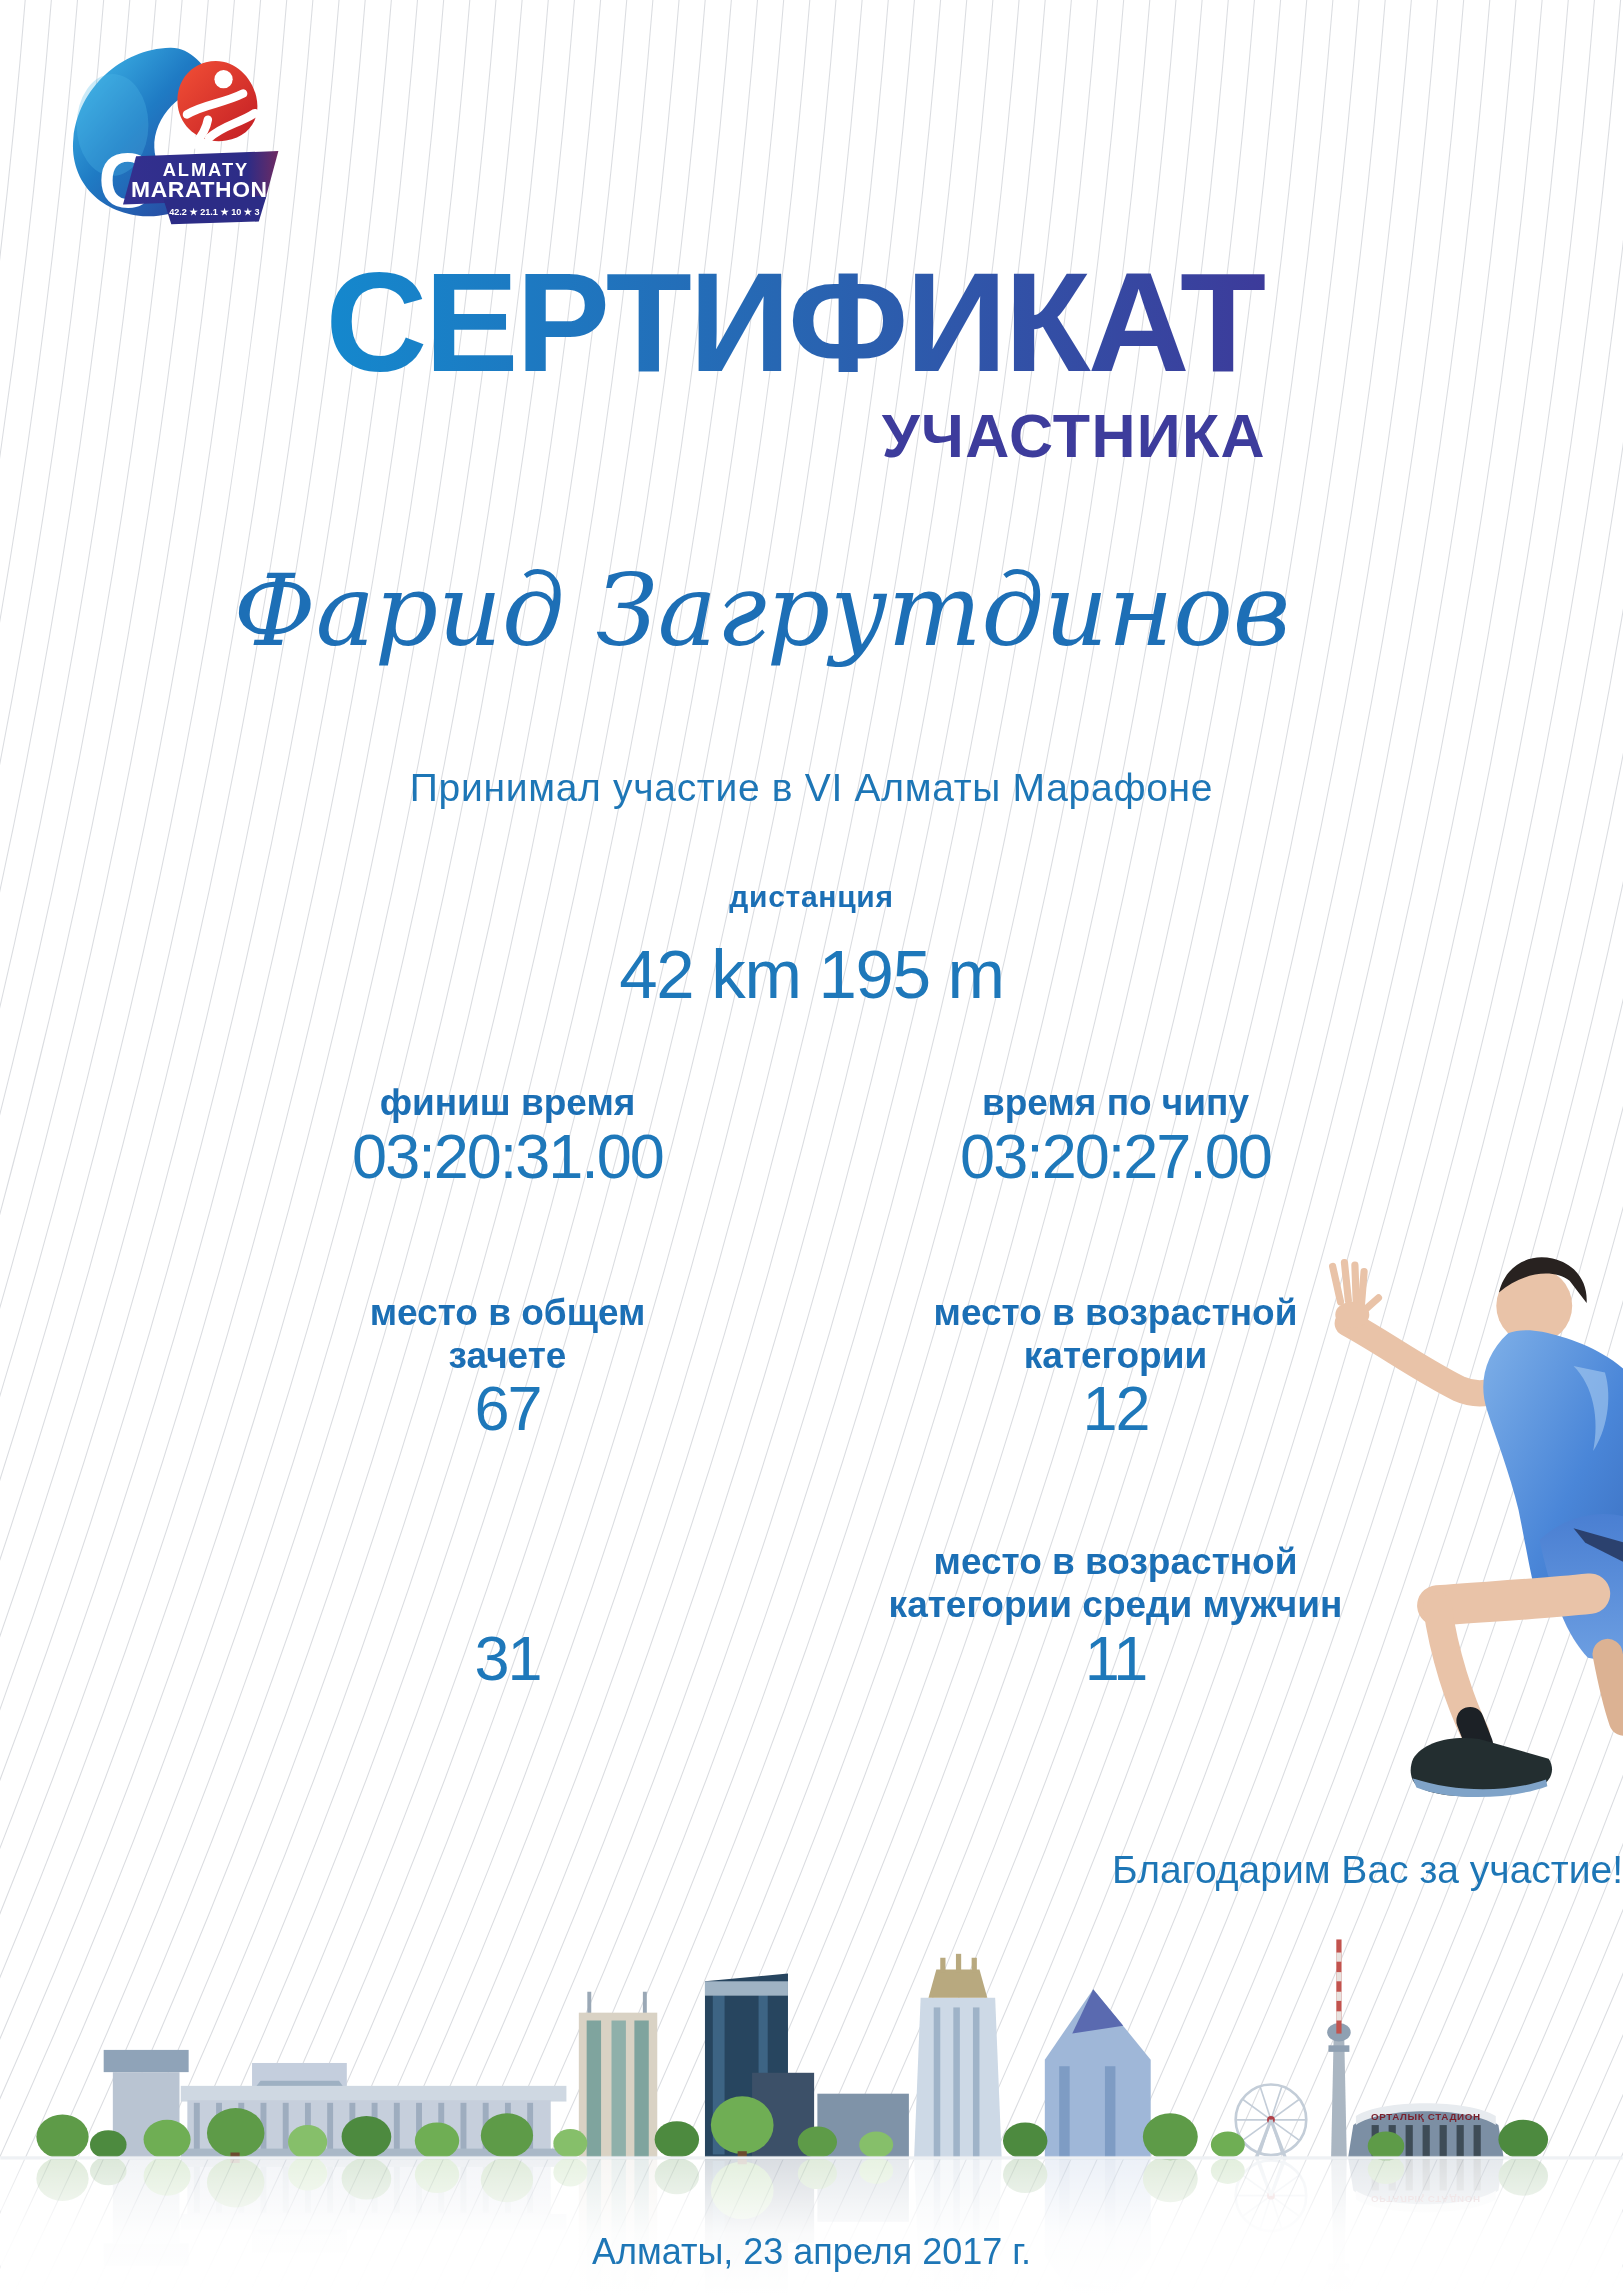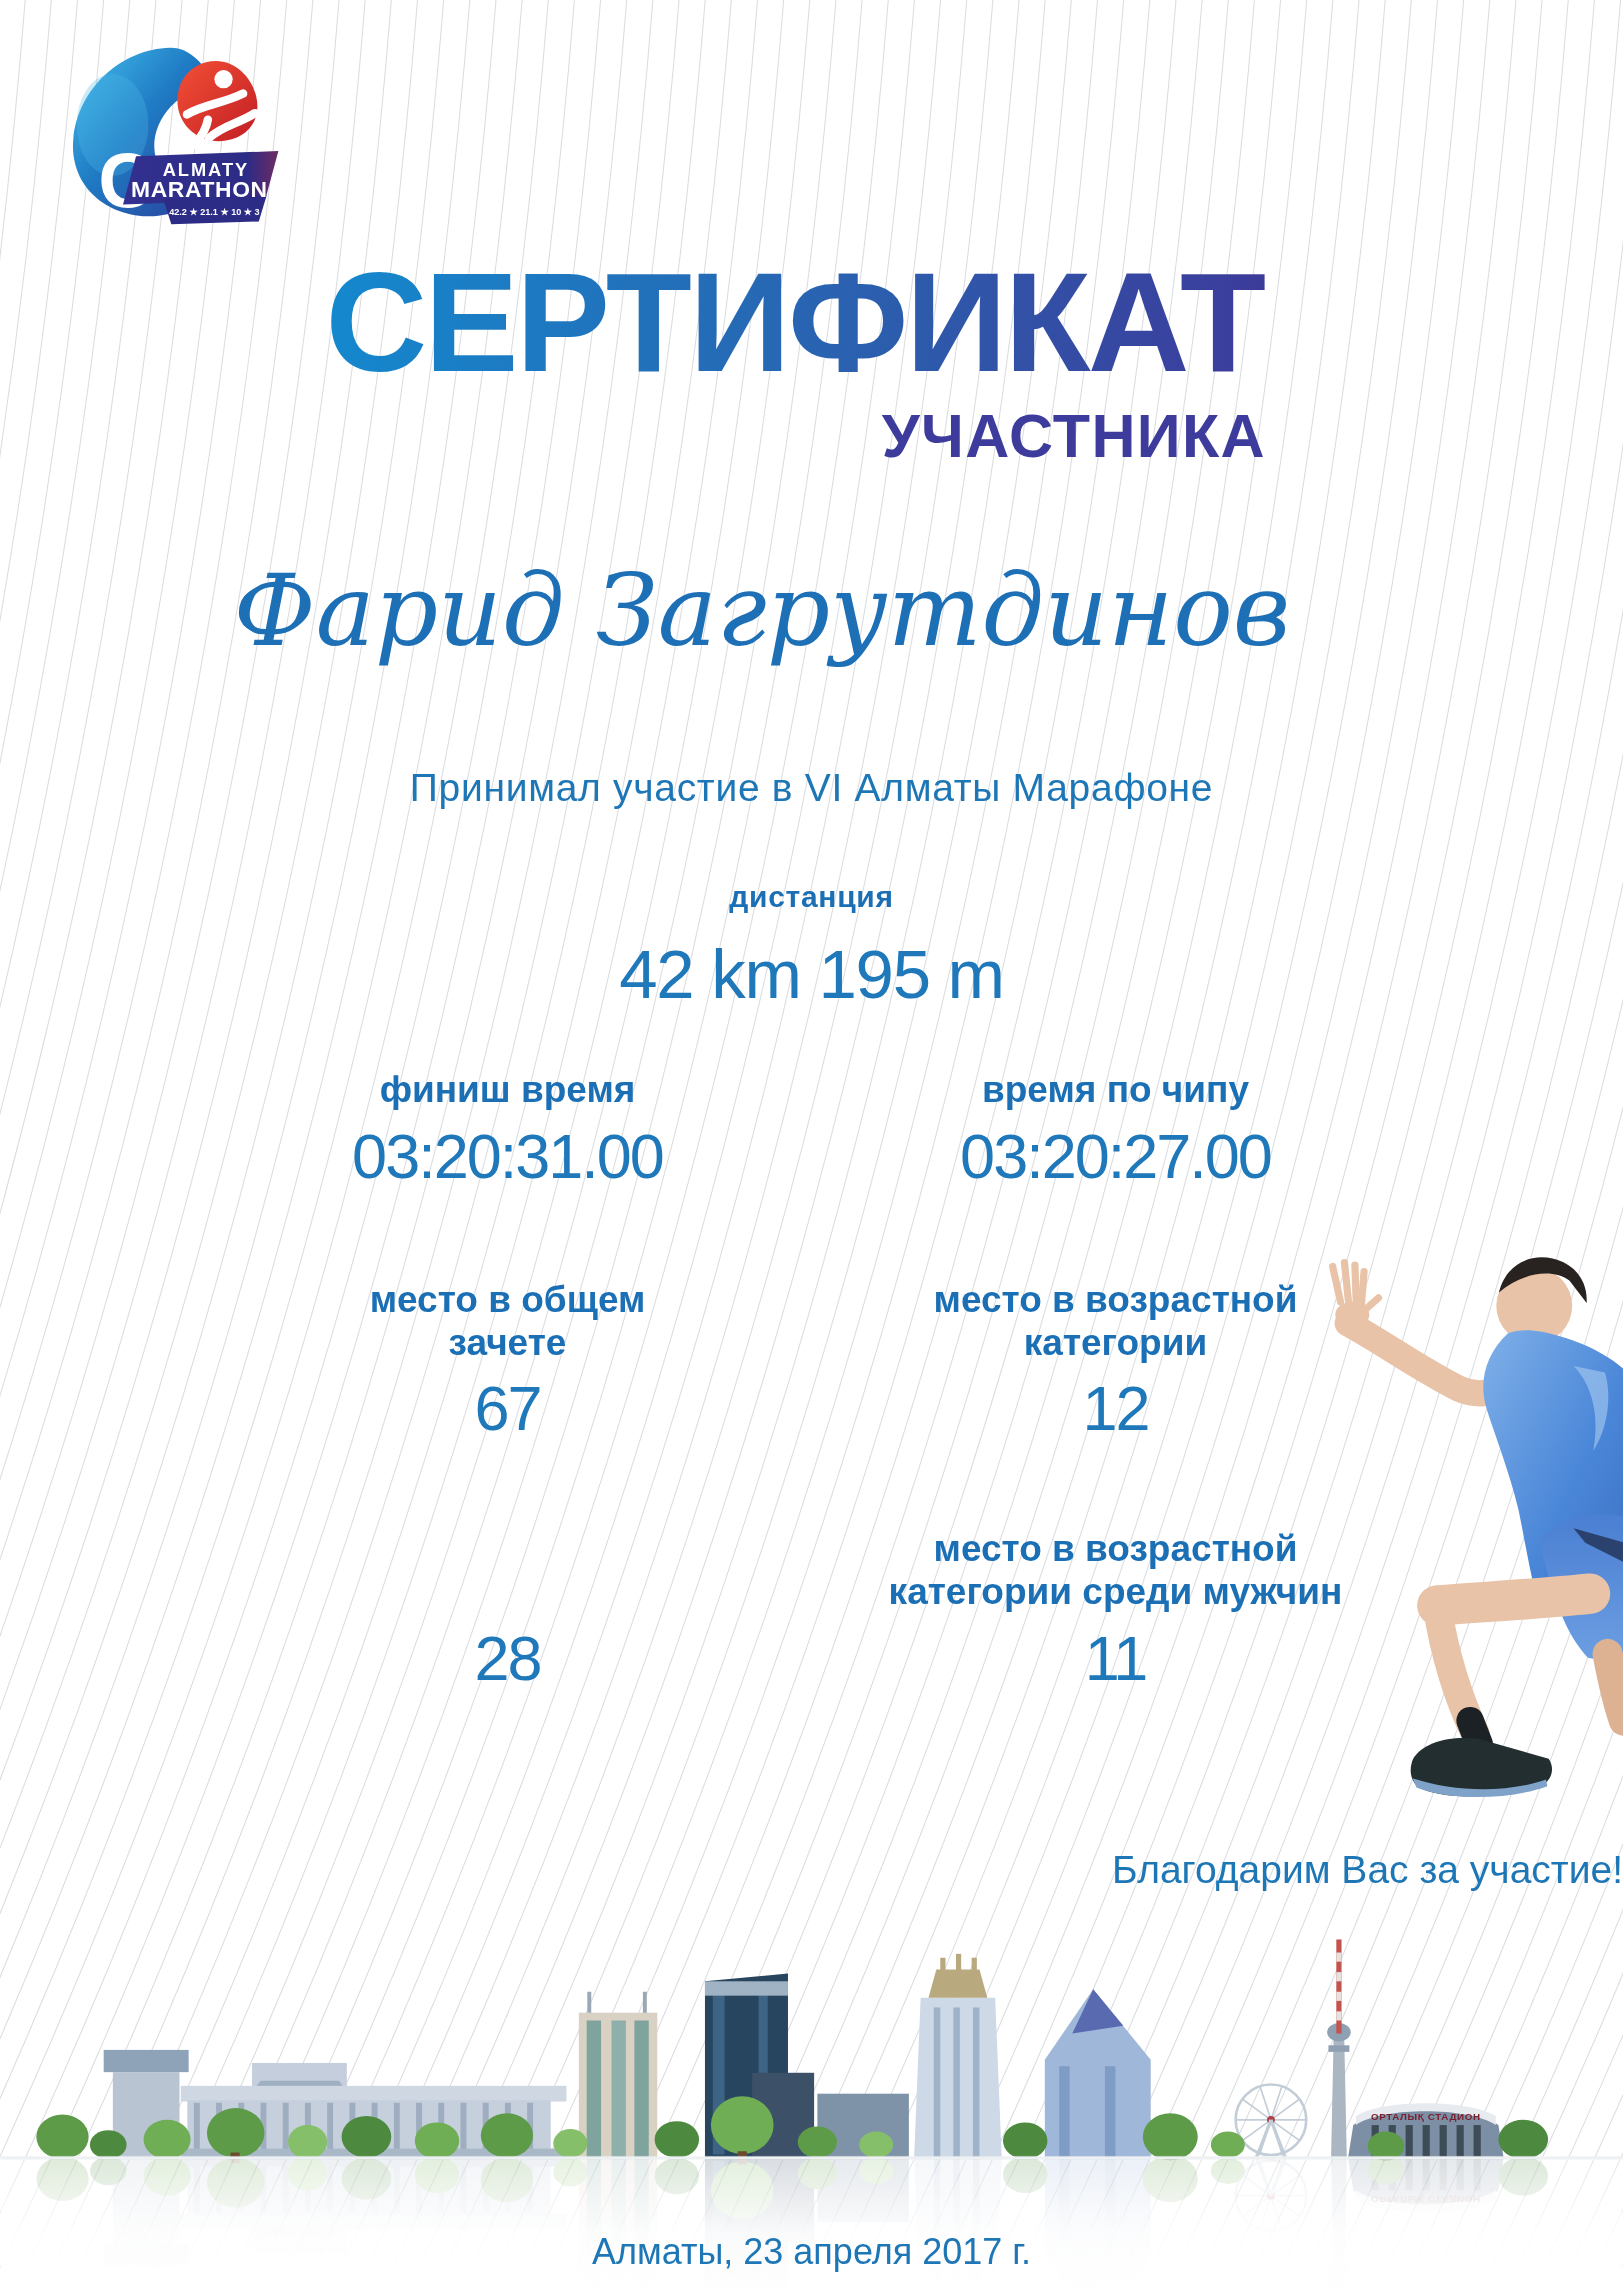--- a/index.html
+++ b/index.html
@@ -16,21 +16,21 @@
             padding-right:9.2px;margin-top:7.8px;letter-spacing:1.3px;}
   .name{left:0;top:553px;width:1524px;text-align:center;font-family:"DejaVu Serif",serif;
         font-style:italic;font-weight:400;font-size:99px;color:#1d6fb6;}
   .participation{left:0;top:766px;width:1623px;text-align:center;font-size:39px;
                  font-weight:300;color:#1d76b6;letter-spacing:0.7px;}
   .dist-label{left:0;top:880px;width:1623px;text-align:center;font-size:30px;
               font-weight:700;color:#1b6fb5;letter-spacing:0.7px;}
   .dist-value{left:0;top:935px;width:1623px;text-align:center;font-size:69px;
               font-weight:300;color:#1e78ba;letter-spacing:-1.3px;}
   .stat{text-align:center;}
-  .stat-label{font-size:37px;font-weight:700;color:#1b6fb5;line-height:1.15;margin:0 auto;}
+  .stat-label{font-size:37px;font-weight:700;color:#1b6fb5;line-height:1.15;margin:13px auto;}
   .stat-value{font-size:63px;font-weight:300;color:#1e78ba;letter-spacing:-2px;}
   .col-l{left:249px;width:517px;}
   .col-r{left:857px;width:517px;}
   .lab-l{max-width:340px;}
   .lab-r{max-width:497px;}
   .rowA-lab{top:1069px;} .rowA-val{top:1120px;}
   .rowB-lab{top:1279px;} .rowB-val{top:1372px;}
   .rowC-lab{top:1528px;} .rowC-val{top:1622px;}
   .thanks{left:0;top:1848px;width:1623px;text-align:right;font-size:39px;
           font-weight:300;color:#1d76b6;}
@@ -211,21 +211,21 @@
     <div class="stat-value">67</div>
   </div>
   <div class="abs stat col-r rowB-lab">
     <div class="stat-label lab-r">место в возрастной категории</div>
   </div>
   <div class="abs stat col-r rowB-val">
     <div class="stat-value">12</div>
   </div>
 
   <div class="abs stat col-l rowC-val">
-    <div class="stat-value">28</div>
+    <div class="stat-value">31</div>
   </div>
   <div class="abs stat col-r rowC-lab">
     <div class="stat-label lab-r">место в возрастной категории среди мужчин</div>
   </div>
   <div class="abs stat col-r rowC-val">
     <div class="stat-value">11</div>
   </div>
 
   <div class="abs thanks">Благодарим Вас за участие!</div>
 

